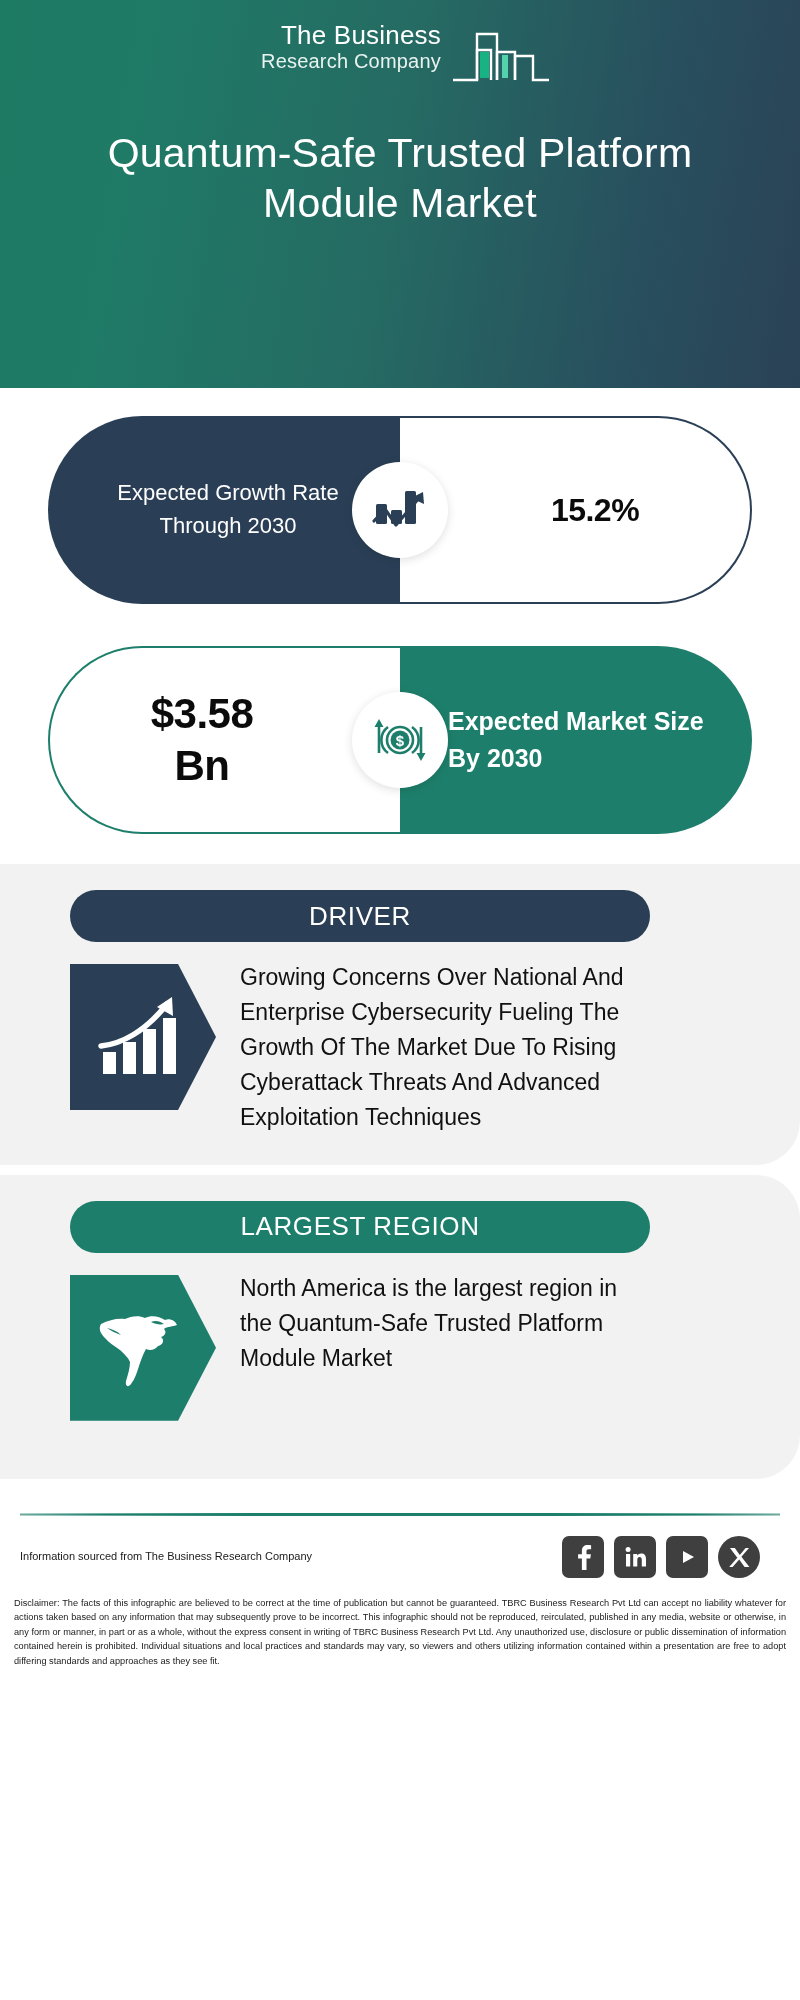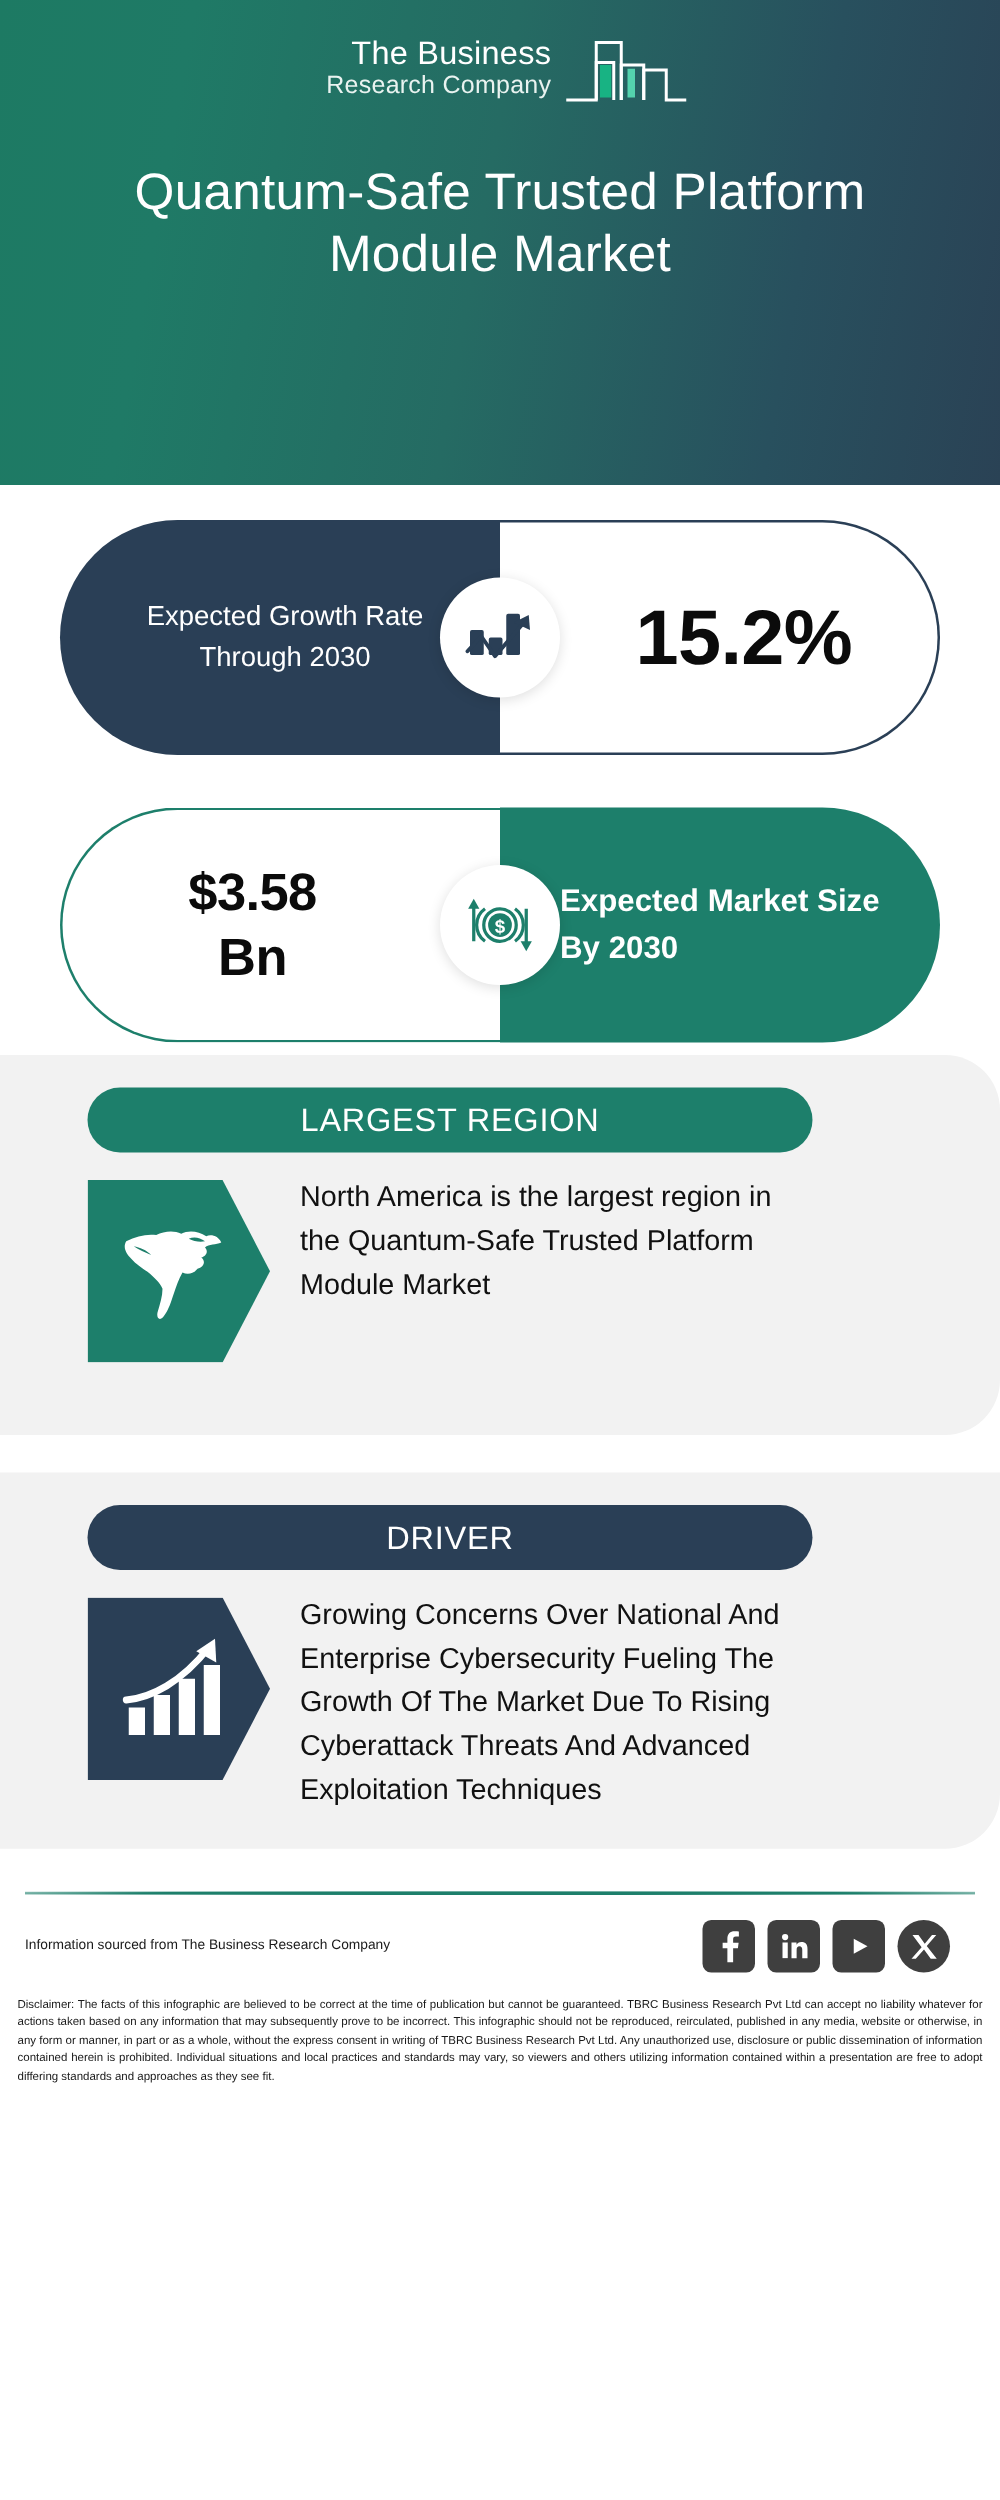--- a/index.html
+++ b/index.html
@@ -19,21 +19,21 @@
     height: 388px;
     background: linear-gradient(100deg, #1d7a63 0%, #1f7a66 18%, #256b63 48%, #28505e 78%, #2a4255 100%);
     overflow: hidden;
   }
   .logo-wrap {
     position: absolute;
     top: 22px; left: 0; width: 800px;
     display: flex; justify-content: center; align-items: flex-end;
   }
   .logo {
-    display: flex; align-items: center; gap: 12px; margin-left: 12px;
+    display: flex; align-items: flex-start; gap: 12px; margin-left: 12px;
   }
   .logo-text { text-align: right; padding-bottom: 2px; }
   .logo-line1 {
     font-size: 26px; color: #ffffff; letter-spacing: .2px; line-height: 1.05;
     font-weight: 400;
   }
   .logo-line2 {
     font-size: 20px; color: #e9f3f0; letter-spacing: .2px; line-height: 1.2;
   }
   .logo-mark { margin-left: -2px; }
@@ -74,21 +74,21 @@
   .c1-left .label {
     color: #ffffff; font-size: 22px; line-height: 1.48; text-align: center;
     padding-right: 26px; padding-left: 34px;
   }
   .c1-right {
     border: 2.5px solid #2a3f56;
     border-left: none;
     border-radius: 0 94px 94px 0;
     justify-content: center;
   }
-  .c1-right .value { color: #0b0b0b; font-size: 62px; font-weight: bold; letter-spacing: -.5px; padding-left: 40px; }
+  .c1-right .value { color: #0b0b0b; font-size: 32px; font-weight: bold; letter-spacing: -.5px; padding-left: 40px; }
 
   
   .c2-left {
     border: 2.5px solid #1d7f6b;
     border-right: none;
     border-radius: 94px 0 0 94px;
     justify-content: center;
   }
   .c2-left .value {
     color: #0b0b0b; font-size: 42px; font-weight: bold; letter-spacing: -.5px;
@@ -255,58 +255,58 @@
           <path d="M42 16 A16 16 0 0 1 42 42" fill="none" stroke="#1d7f6b" stroke-width="2.6"></path>
           <line x1="9" y1="42" x2="9" y2="14" stroke="#1d7f6b" stroke-width="2.6"></line>
           <polygon points="9,8 4.5,16 13.5,16" fill="#1d7f6b"></polygon>
           <line x1="51" y1="16" x2="51" y2="44" stroke="#1d7f6b" stroke-width="2.6"></line>
           <polygon points="51,50 46.5,42 55.5,42" fill="#1d7f6b"></polygon>
         </svg>
       </div>
     </div>
   </div>
 
+  <div class="panel driver">
+    <div class="pill dark">
+      <span>DRIVER</span>
+    </div>
+    <div class="panel-body">
+      <div class="hex dark">
+        <svg width="92" height="86" viewBox="0 0 92 86">
+          <rect x="6" y="58" width="13" height="22" fill="#ffffff"></rect>
+          <rect x="26" y="48" width="13" height="32" fill="#ffffff"></rect>
+          <rect x="46" y="35" width="13" height="45" fill="#ffffff"></rect>
+          <rect x="66" y="24" width="13" height="56" fill="#ffffff"></rect>
+          <path d="M4 52 C24 50 48 38 70 10" fill="none" stroke="#ffffff" stroke-width="5.5" stroke-linecap="round"></path>
+          <polygon points="75,3 76,22 60,13" fill="#ffffff"></polygon>
+        </svg>
+      </div>
+      <div class="panel-text">Growing Concerns Over National And Enterprise Cybersecurity Fueling The Growth Of The Market Due To Rising Cyberattack Threats And Advanced Exploitation Techniques</div>
+    </div>
+  </div>
+
   <div class="panel region">
     <div class="pill green">
       <span>LARGEST REGION</span>
     </div>
     <div class="panel-body">
       <div class="hex green">
         <svg width="96" height="96" viewBox="0 0 96 96">
           <path fill="#ffffff" d="M6 24 C14 20 22 18 30 19 C36 16 44 15 50 18 C56 15 64 16 70 20
             C74 18 80 20 82 25 C78 27 72 26 69 29 C72 32 70 36 66 37 C70 40 68 45 63 46
             C60 50 55 51 51 49 C48 54 46 60 44 66 C42 72 40 79 36 84 C33 88 30 86 31 81
             C33 74 35 68 35 62 C33 57 29 54 25 50 C20 46 14 43 10 38 C6 34 3 29 6 24 Z
             M12 28 C16 31 21 33 26 35 C22 31 17 29 12 28 Z
             M56 22 C60 24 65 25 69 24 C65 21 60 20 56 22 Z"></path>
         </svg>
       </div>
       <div class="panel-text">North America is the largest region in the Quantum-Safe Trusted Platform Module Market</div>
     </div>
   </div>
 
-  <div class="panel driver">
-    <div class="pill dark">
-      <span>DRIVER</span>
-    </div>
-    <div class="panel-body">
-      <div class="hex dark">
-        <svg width="92" height="86" viewBox="0 0 92 86">
-          <rect x="6" y="58" width="13" height="22" fill="#ffffff"></rect>
-          <rect x="26" y="48" width="13" height="32" fill="#ffffff"></rect>
-          <rect x="46" y="35" width="13" height="45" fill="#ffffff"></rect>
-          <rect x="66" y="24" width="13" height="56" fill="#ffffff"></rect>
-          <path d="M4 52 C24 50 48 38 70 10" fill="none" stroke="#ffffff" stroke-width="5.5" stroke-linecap="round"></path>
-          <polygon points="75,3 76,22 60,13" fill="#ffffff"></polygon>
-        </svg>
-      </div>
-      <div class="panel-text">Growing Concerns Over National And Enterprise Cybersecurity Fueling The Growth Of The Market Due To Rising Cyberattack Threats And Advanced Exploitation Techniques</div>
-    </div>
-  </div>
-
   <div class="divider"></div>
 
   <div class="footer-row">
     <div class="source">
       <div>Information sourced from The Business Research Company</div>
     </div>
     <div class="socials">
       <div class="soc">
         <svg width="22" height="26" viewBox="0 0 22 26">
           <path fill="#ffffff" d="M14.5 26V14.6h3.8l.6-4.4h-4.4V7.4c0-1.3.4-2.2 2.2-2.2h2.4V1.2C18.6 1.1 17.2 1 15.6 1c-3.4 0-5.7 2-5.7 5.9v3.3H6.1v4.4h3.8V26z"></path>

